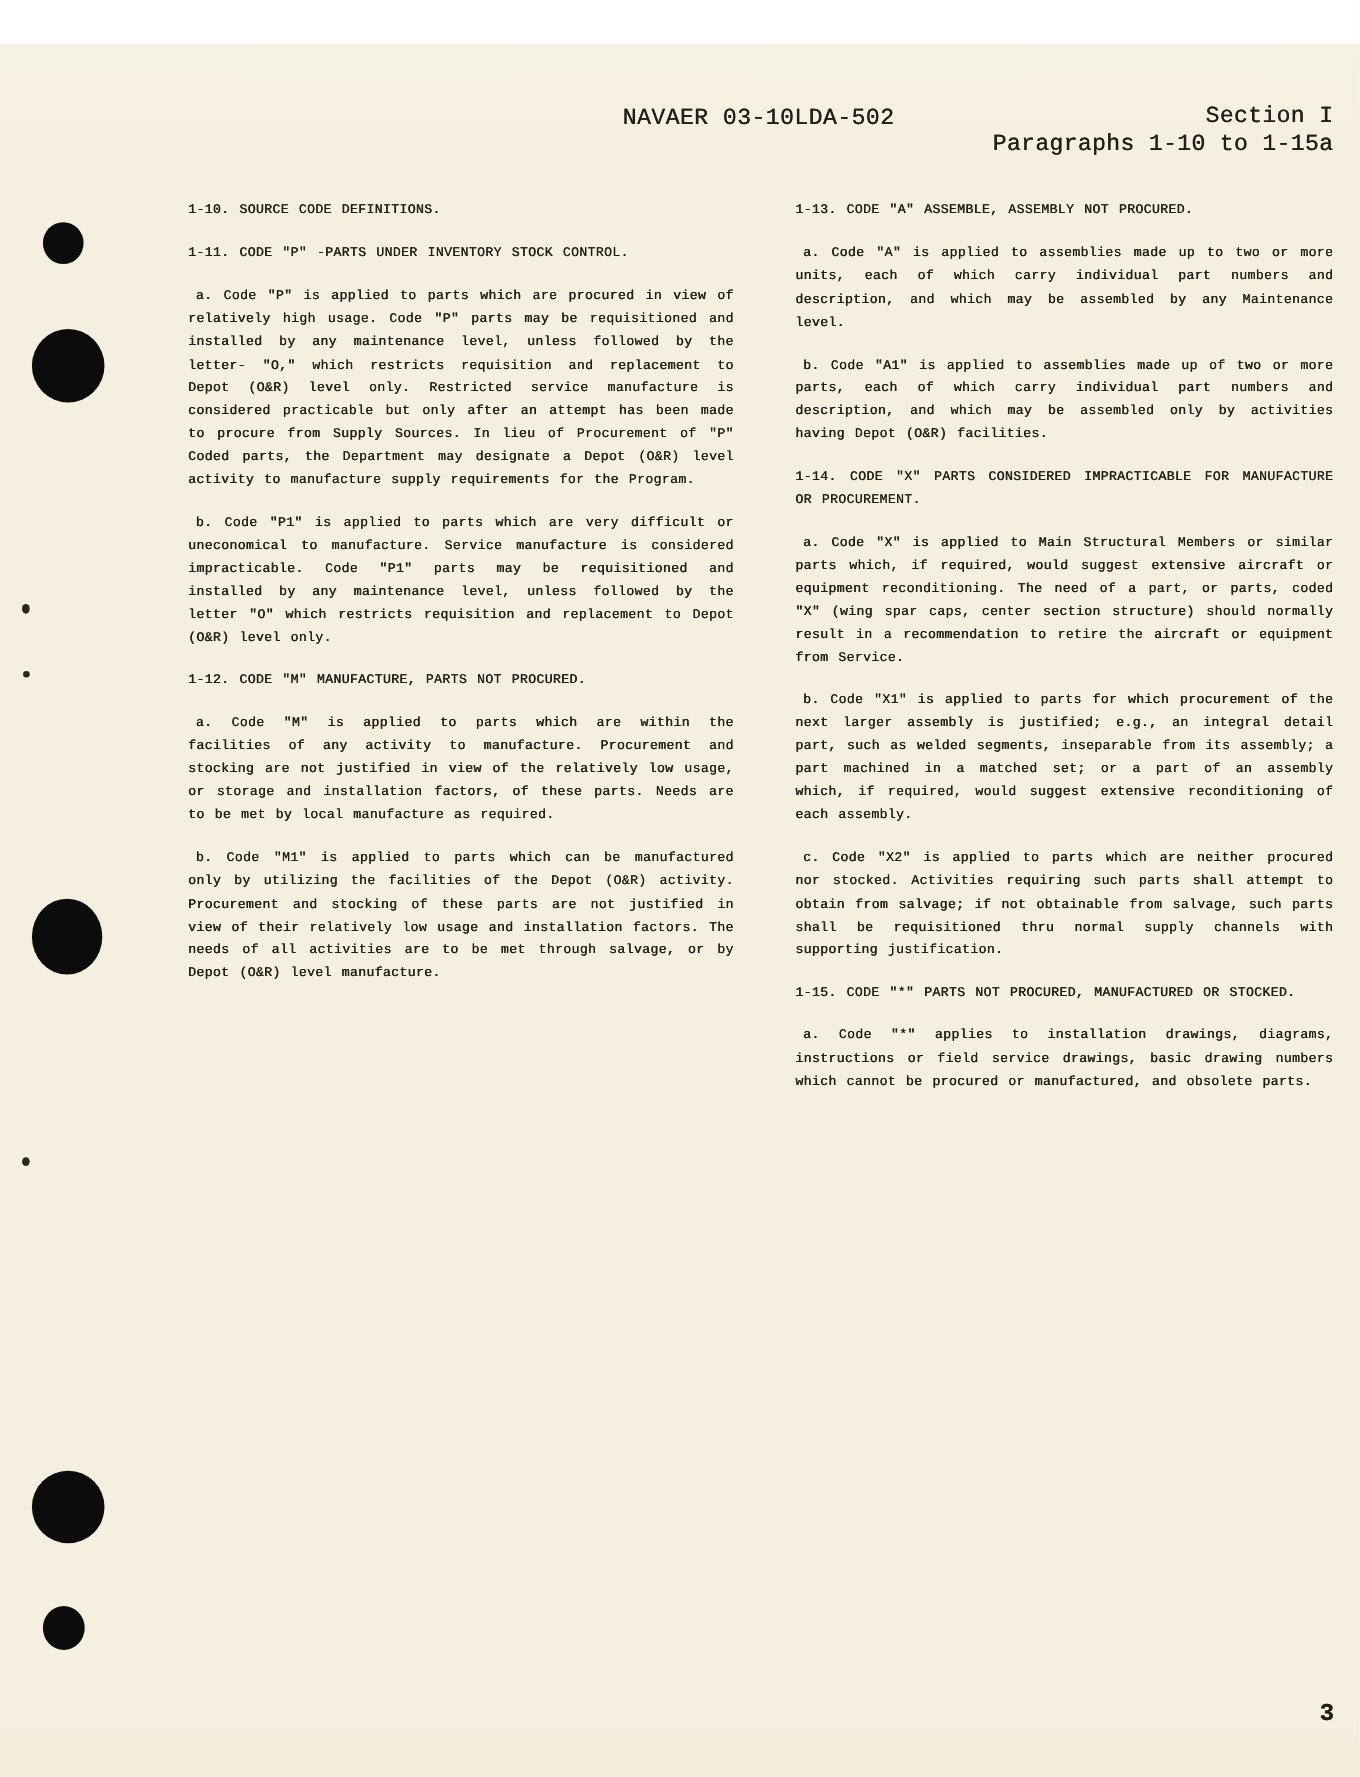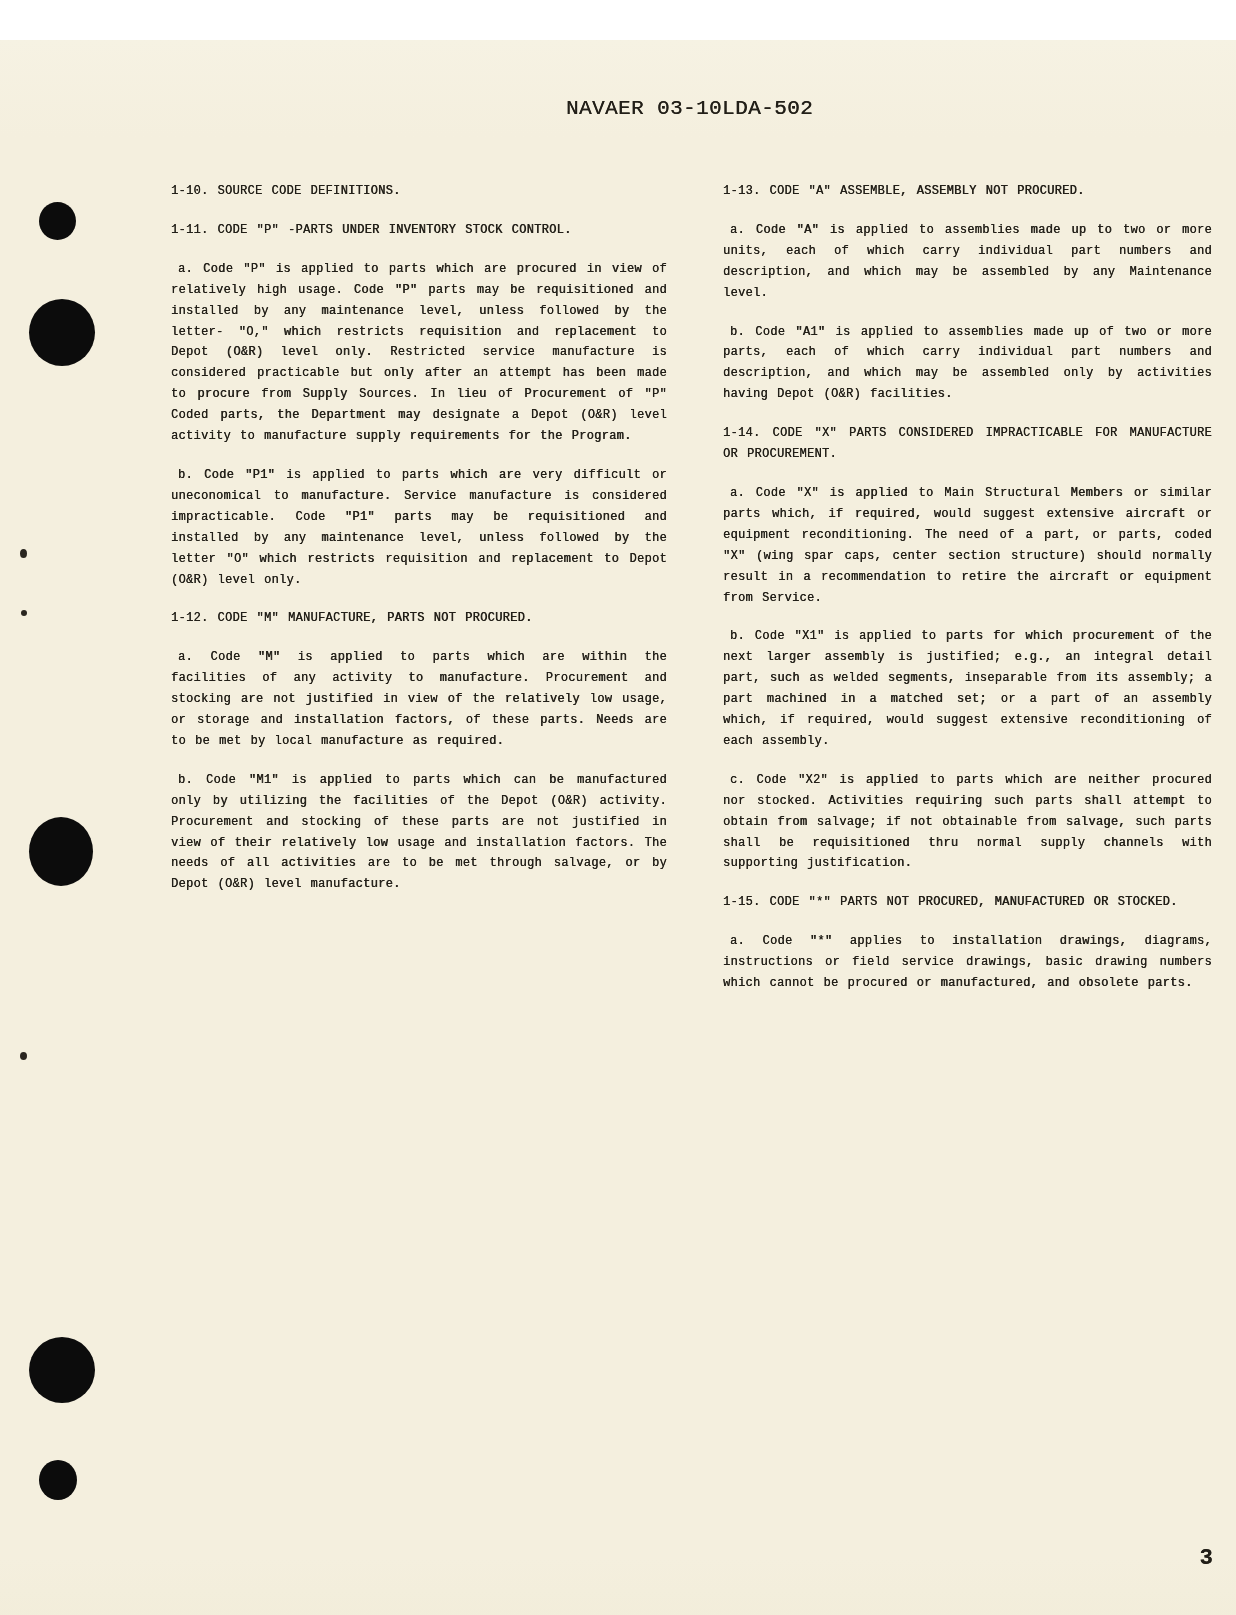--- a/index.html
+++ b/index.html
@@ -59,20 +59,24 @@
   <div class="dot" style="left:39px;top:162px;width:37px;height:38px;"></div>
   <div class="dot" style="left:29px;top:259px;width:66px;height:67px;"></div>
   <div class="dot" style="left:29px;top:777px;width:64px;height:69px;"></div>
   <div class="dot" style="left:29px;top:1297px;width:66px;height:66px;"></div>
   <div class="dot" style="left:39px;top:1420px;width:38px;height:40px;"></div>
   <div class="speck" style="left:20px;top:509px;width:7px;height:9px;"></div>
   <div class="speck" style="left:21px;top:570px;width:6px;height:6px;"></div>
   <div class="speck" style="left:20px;top:1012px;width:7px;height:8px;"></div>
 
   <div class="header-doc ink">NAVAER 03-10LDA-502</div>
+  <div class="header-right">
+    <div class="ink">Section I</div>
+    <div class="ink">Paragraphs 1-10 to 1-15a</div>
+  </div>
 
   <div class="col col-left">
     <section>
       <div class="heading ink">1-10. SOURCE CODE DEFINITIONS.</div>
     </section>
     <section>
       <div class="heading ink">1-11. CODE "P" -PARTS UNDER INVENTORY STOCK CONTROL.</div>
       <div class="para ink">a. Code "P" is applied to parts which are procured in view of relatively high usage. Code "P" parts may be requisitioned and installed by any maintenance level, unless followed by the letter- "O," which restricts requisition and replacement to Depot (O&amp;R) level only. Restricted service manufacture is considered practicable but only after an attempt has been made to procure from Supply Sources. In lieu of Procurement of "P" Coded parts, the Department may designate a Depot (O&amp;R) level activity to manufacture supply requirements for the Program.</div>
       <div class="para ink">b. Code "P1" is applied to parts which are very difficult or uneconomical to manufacture. Service manufacture is considered impracticable. Code "P1" parts may be requisitioned and installed by any maintenance level, unless followed by the letter "O" which restricts requisition and replacement to Depot (O&amp;R) level only.</div>
     </section>

